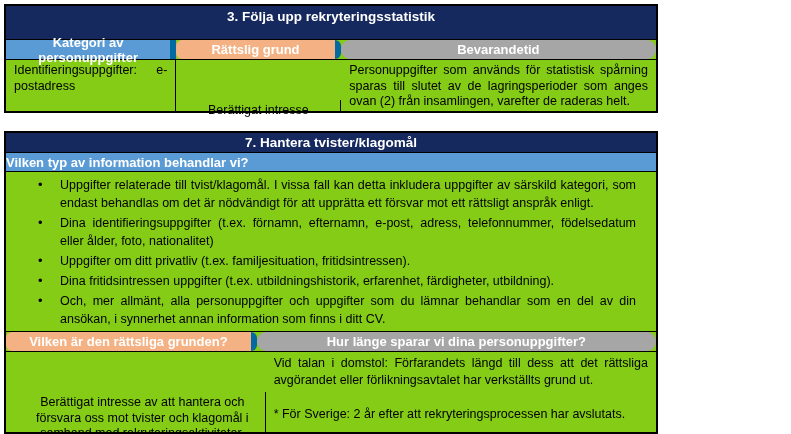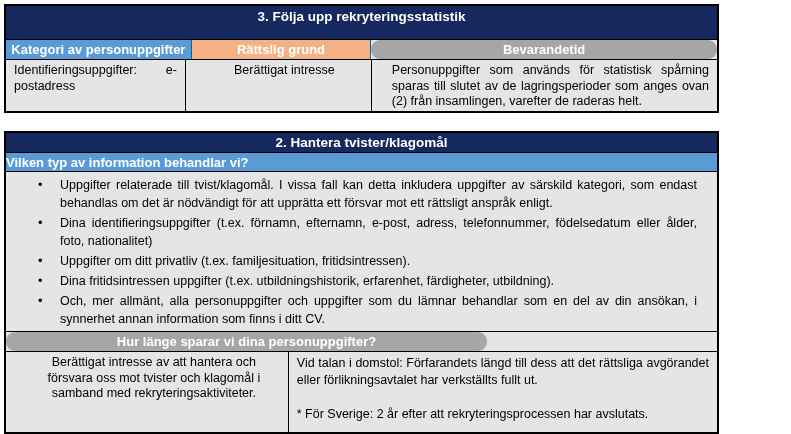--- a/index.html
+++ b/index.html
@@ -6,23 +6,23 @@
   html, body { background: #ffffff; }
   body {
     width: 791px; height: 434px;
     font-family: "Liberation Sans", "DejaVu Sans", sans-serif;
     color: #000;
     position: relative;
   }
   .doc-table {
     position: absolute;
     left: 4px;
-    width: 715px;
+    width: 654px;
     border: 2px solid #000;
-    background: #e5e5e5;
+    background: #84cc16;
   }
   #table3 { top: 4px; }
   #table4 { top: 131px; }
 
   .title-row {
     background: #15295e;
     color: #fff;
     font-weight: bold;
     font-size: 13.5px;
     text-align: center;
@@ -46,43 +46,43 @@
     height: 19px;
     display: flex; align-items: center; 
     border-bottom: 1px solid #000;
   }
 
   .hdr-row { display: flex; border-bottom: 1px solid #000; }
   .hdr-cell {
     color: #fff; font-weight: bold; font-size: 13px;
     text-align: center; height: 19px;
     display: flex; align-items: center; justify-content: center;
-    border-right: 1px solid #0369a1;
+    border-right: 6px solid #0369a1;
   }
   .hdr-cell:last-child { border-right: none; }
   .bg-blue   { background: #5b9bd5; }
-  .bg-orange { background: #f4b183; }
+  .bg-orange { background: #f4b183; border-radius: 6px; }
   .bg-gray   { background: #a6a6a6; border-radius: 9px; }
 
   .body-row { display: flex; }
   .body-cell {
     font-size: 12.5px;
     line-height: 15.5px;
     padding: 3px 8px;
     border-right: 1px solid #000;
   }
   .body-cell:last-child { border-right: none; }
 
   
   .c3-1 { width: 204px; }
   .c3-2 { width: 197px; }
   .c3-3 { width: 380px; }
-  #table3 .body-row { height: 51px; gap: 12px; }
+  #table3 .body-row { height: 51px; }
   .justify { text-align: justify; }
-  .center-text { text-align: center; }
+  .center-text { text-align: center; margin-top: 40px; }
 
   
   .bullets-cell {
     height: 160px;
     padding: 4px 20px 4px 16px;
     border-bottom: 1px solid #000;
     font-size: 12.5px;
   }
   .bullets-cell ul { list-style: none; }
   .bullets-cell li {
@@ -120,38 +120,39 @@
   </div>
   <div class="body-row">
     <div class="body-cell c3-1 justify">Identifieringsuppgifter: e-postadress</div>
     <div class="body-cell c3-2 center-text">Berättigat intresse</div>
     <div class="body-cell c3-3 justify">Personuppgifter som används för statistisk spårning sparas till slutet av de lagringsperioder som anges ovan (2) från insamlingen, varefter de raderas helt.</div>
   </div>
 </div>
 
 <div class="doc-table" id="table4">
   <div class="title-row">
-    <span>2. Hantera tvister/klagomål</span>
+    <span>7. Hantera tvister/klagomål</span>
   </div>
   <div class="subtitle-row">
     <span>Vilken typ av information behandlar vi?</span>
   </div>
   <div class="bullets-cell">
     <ul>
         <li>Uppgifter relaterade till tvist/klagomål. I vissa fall kan detta inkludera uppgifter av särskild kategori, som endast behandlas om det är nödvändigt för att upprätta ett försvar mot ett rättsligt anspråk enligt.</li>
         <li>Dina identifieringsuppgifter (t.ex. förnamn, efternamn, e-post, adress, telefonnummer, födelsedatum eller ålder, foto, nationalitet)</li>
         <li>Uppgifter om ditt privatliv (t.ex. familjesituation, fritidsintressen).</li>
         <li>Dina fritidsintressen uppgifter (t.ex. utbildningshistorik, erfarenhet, färdigheter, utbildning).</li>
         <li>Och, mer allmänt, alla personuppgifter och uppgifter som du lämnar behandlar som en del av din ansökan, i synnerhet annan information som finns i ditt CV.</li>
       </ul>
   </div>
   <div class="hdr-row">
+    <div class="hdr-cell bg-orange c4-1">Vilken är den rättsliga grunden?</div>
     <div class="hdr-cell bg-gray c4-2">Hur länge sparar vi dina personuppgifter?</div>
   </div>
   <div class="body-row">
     <div class="body-cell c4-1 center-text">Berättigat intresse av att hantera och försvara oss mot tvister och klagomål i samband med rekryteringsaktiviteter.</div>
     <div class="body-cell c4-2 retention-cell">
-      <div class="justify">Vid talan i domstol: Förfarandets längd till dess att det rättsliga avgörandet eller förlikningsavtalet har verkställts fullt ut.</div>
+      <div class="justify">Vid talan i domstol: Förfarandets längd till dess att det rättsliga avgörandet eller förlikningsavtalet har verkställts grund ut.</div>
       <div class="spacer-line"></div>
       <div>* För Sverige: 2 år efter att rekryteringsprocessen har avslutats.</div>
     </div>
   </div>
 </div>
 
 </body></html>

